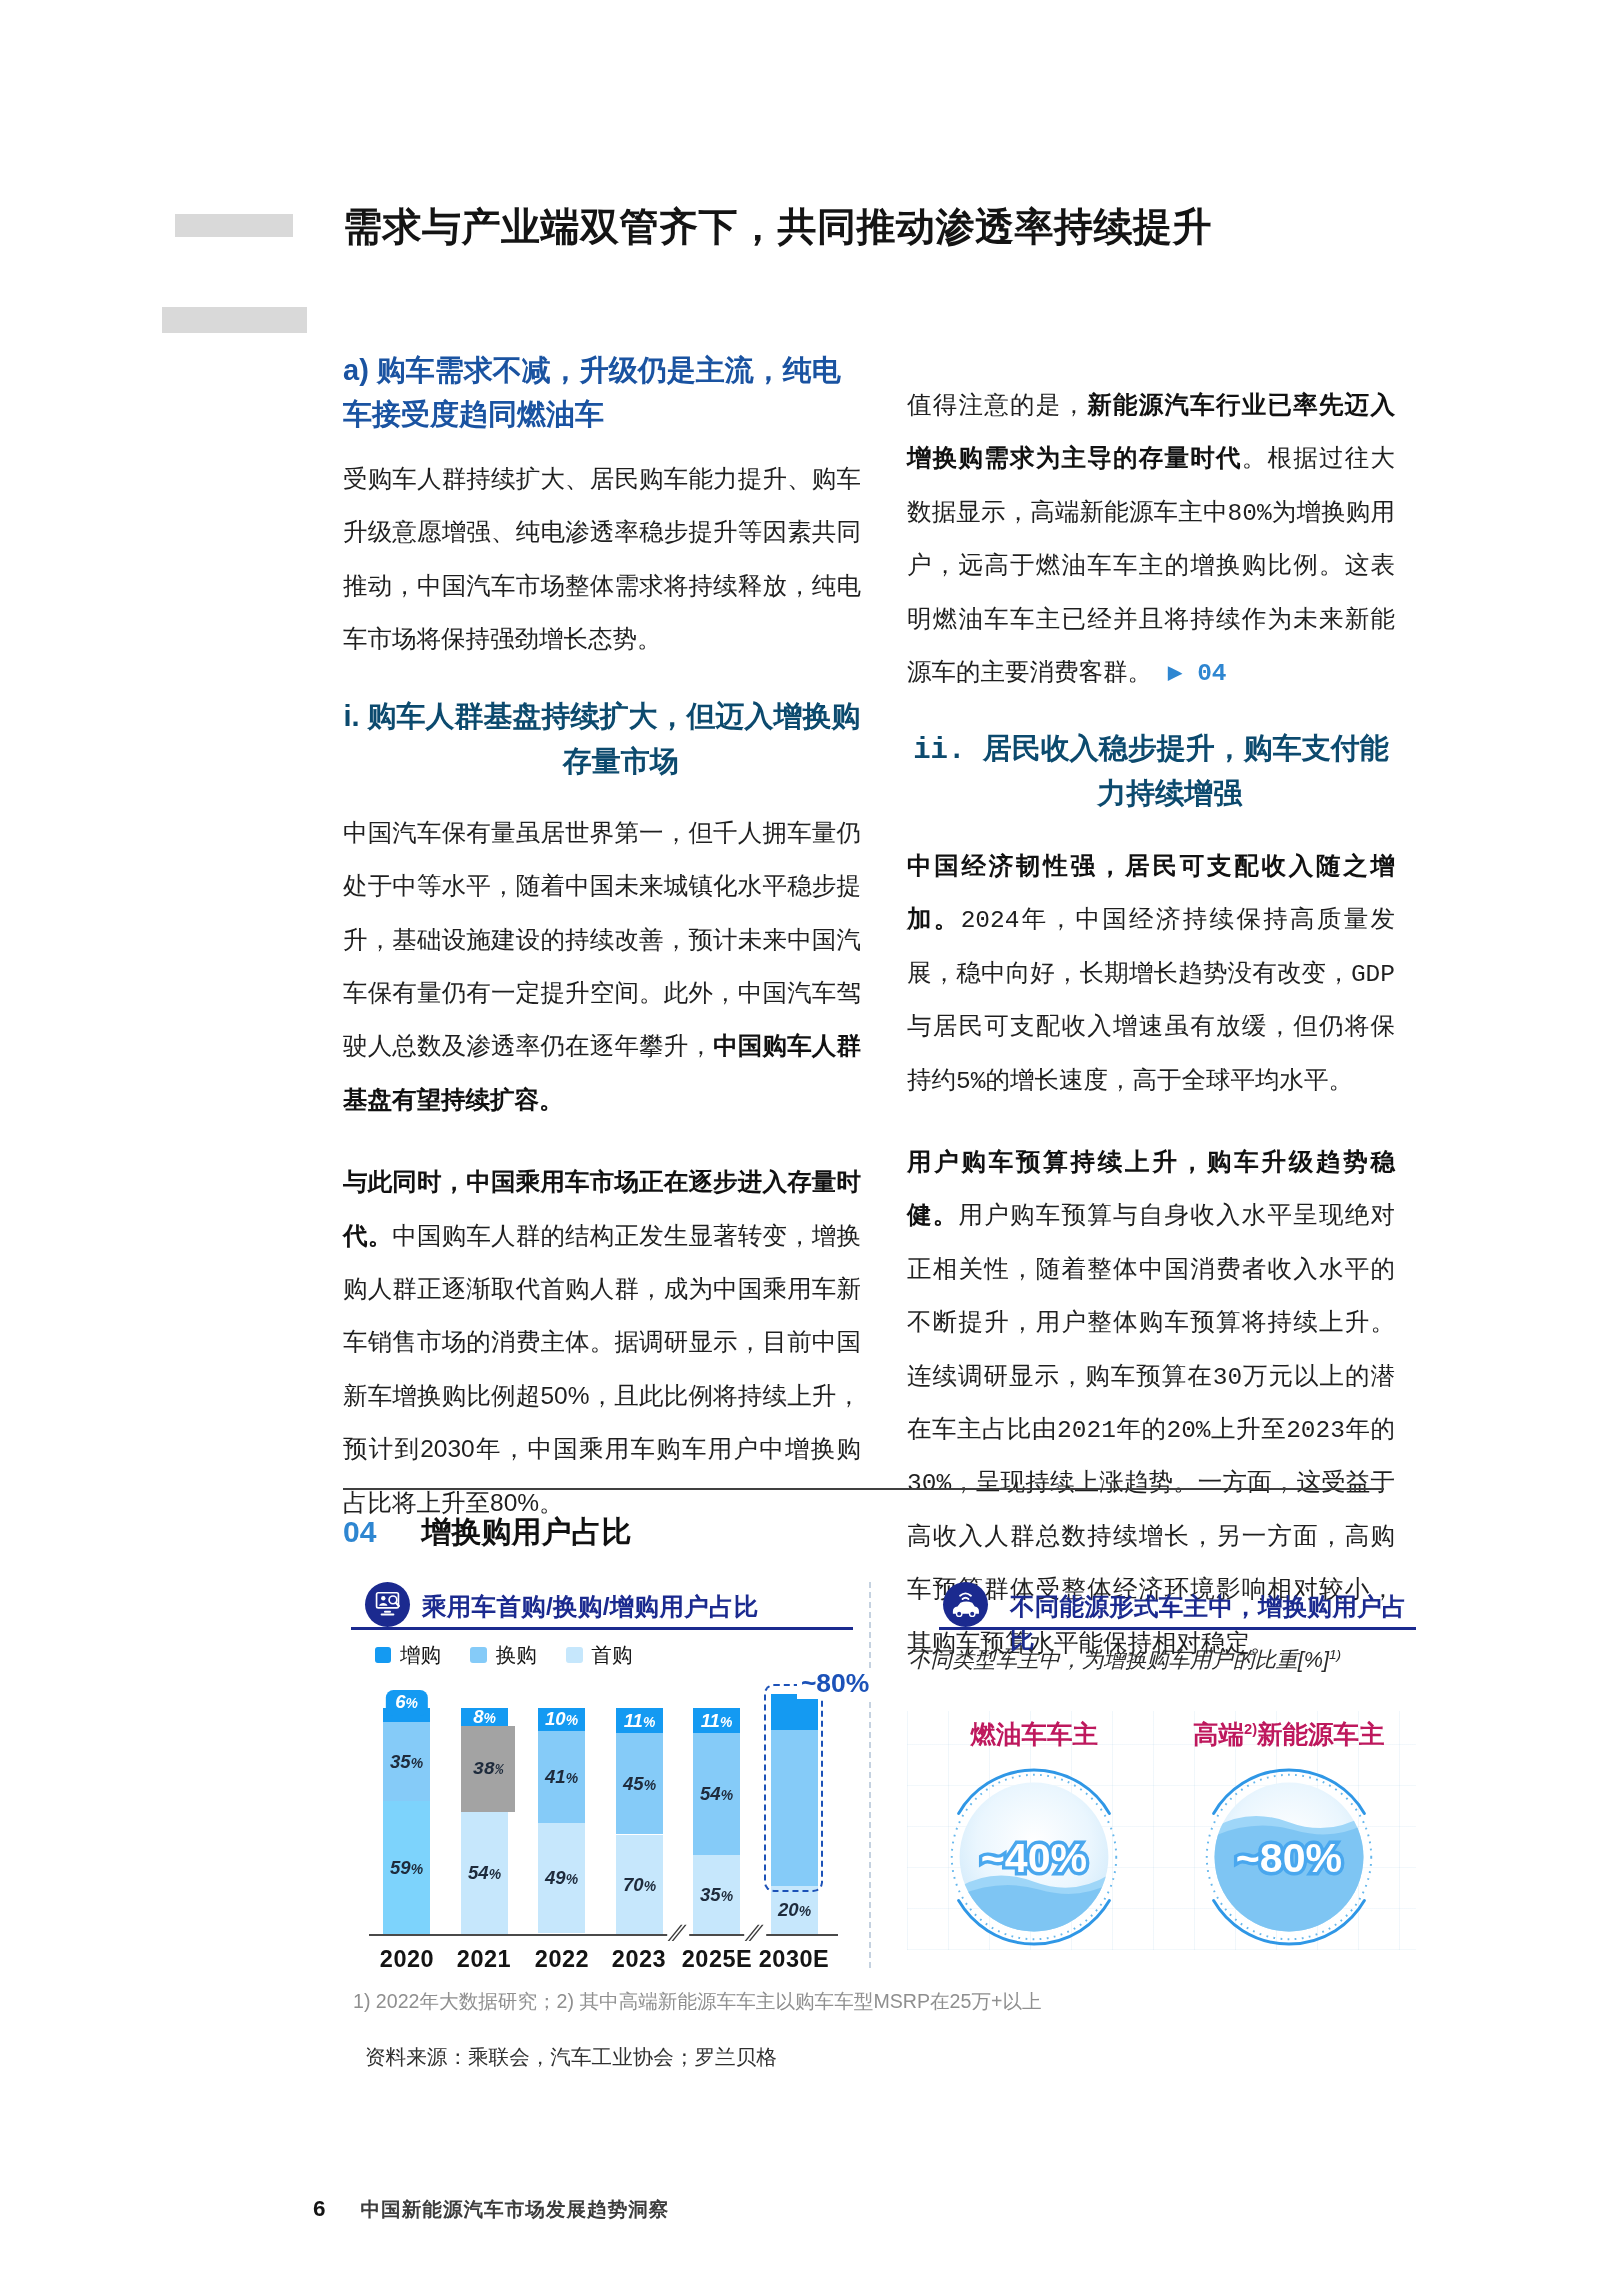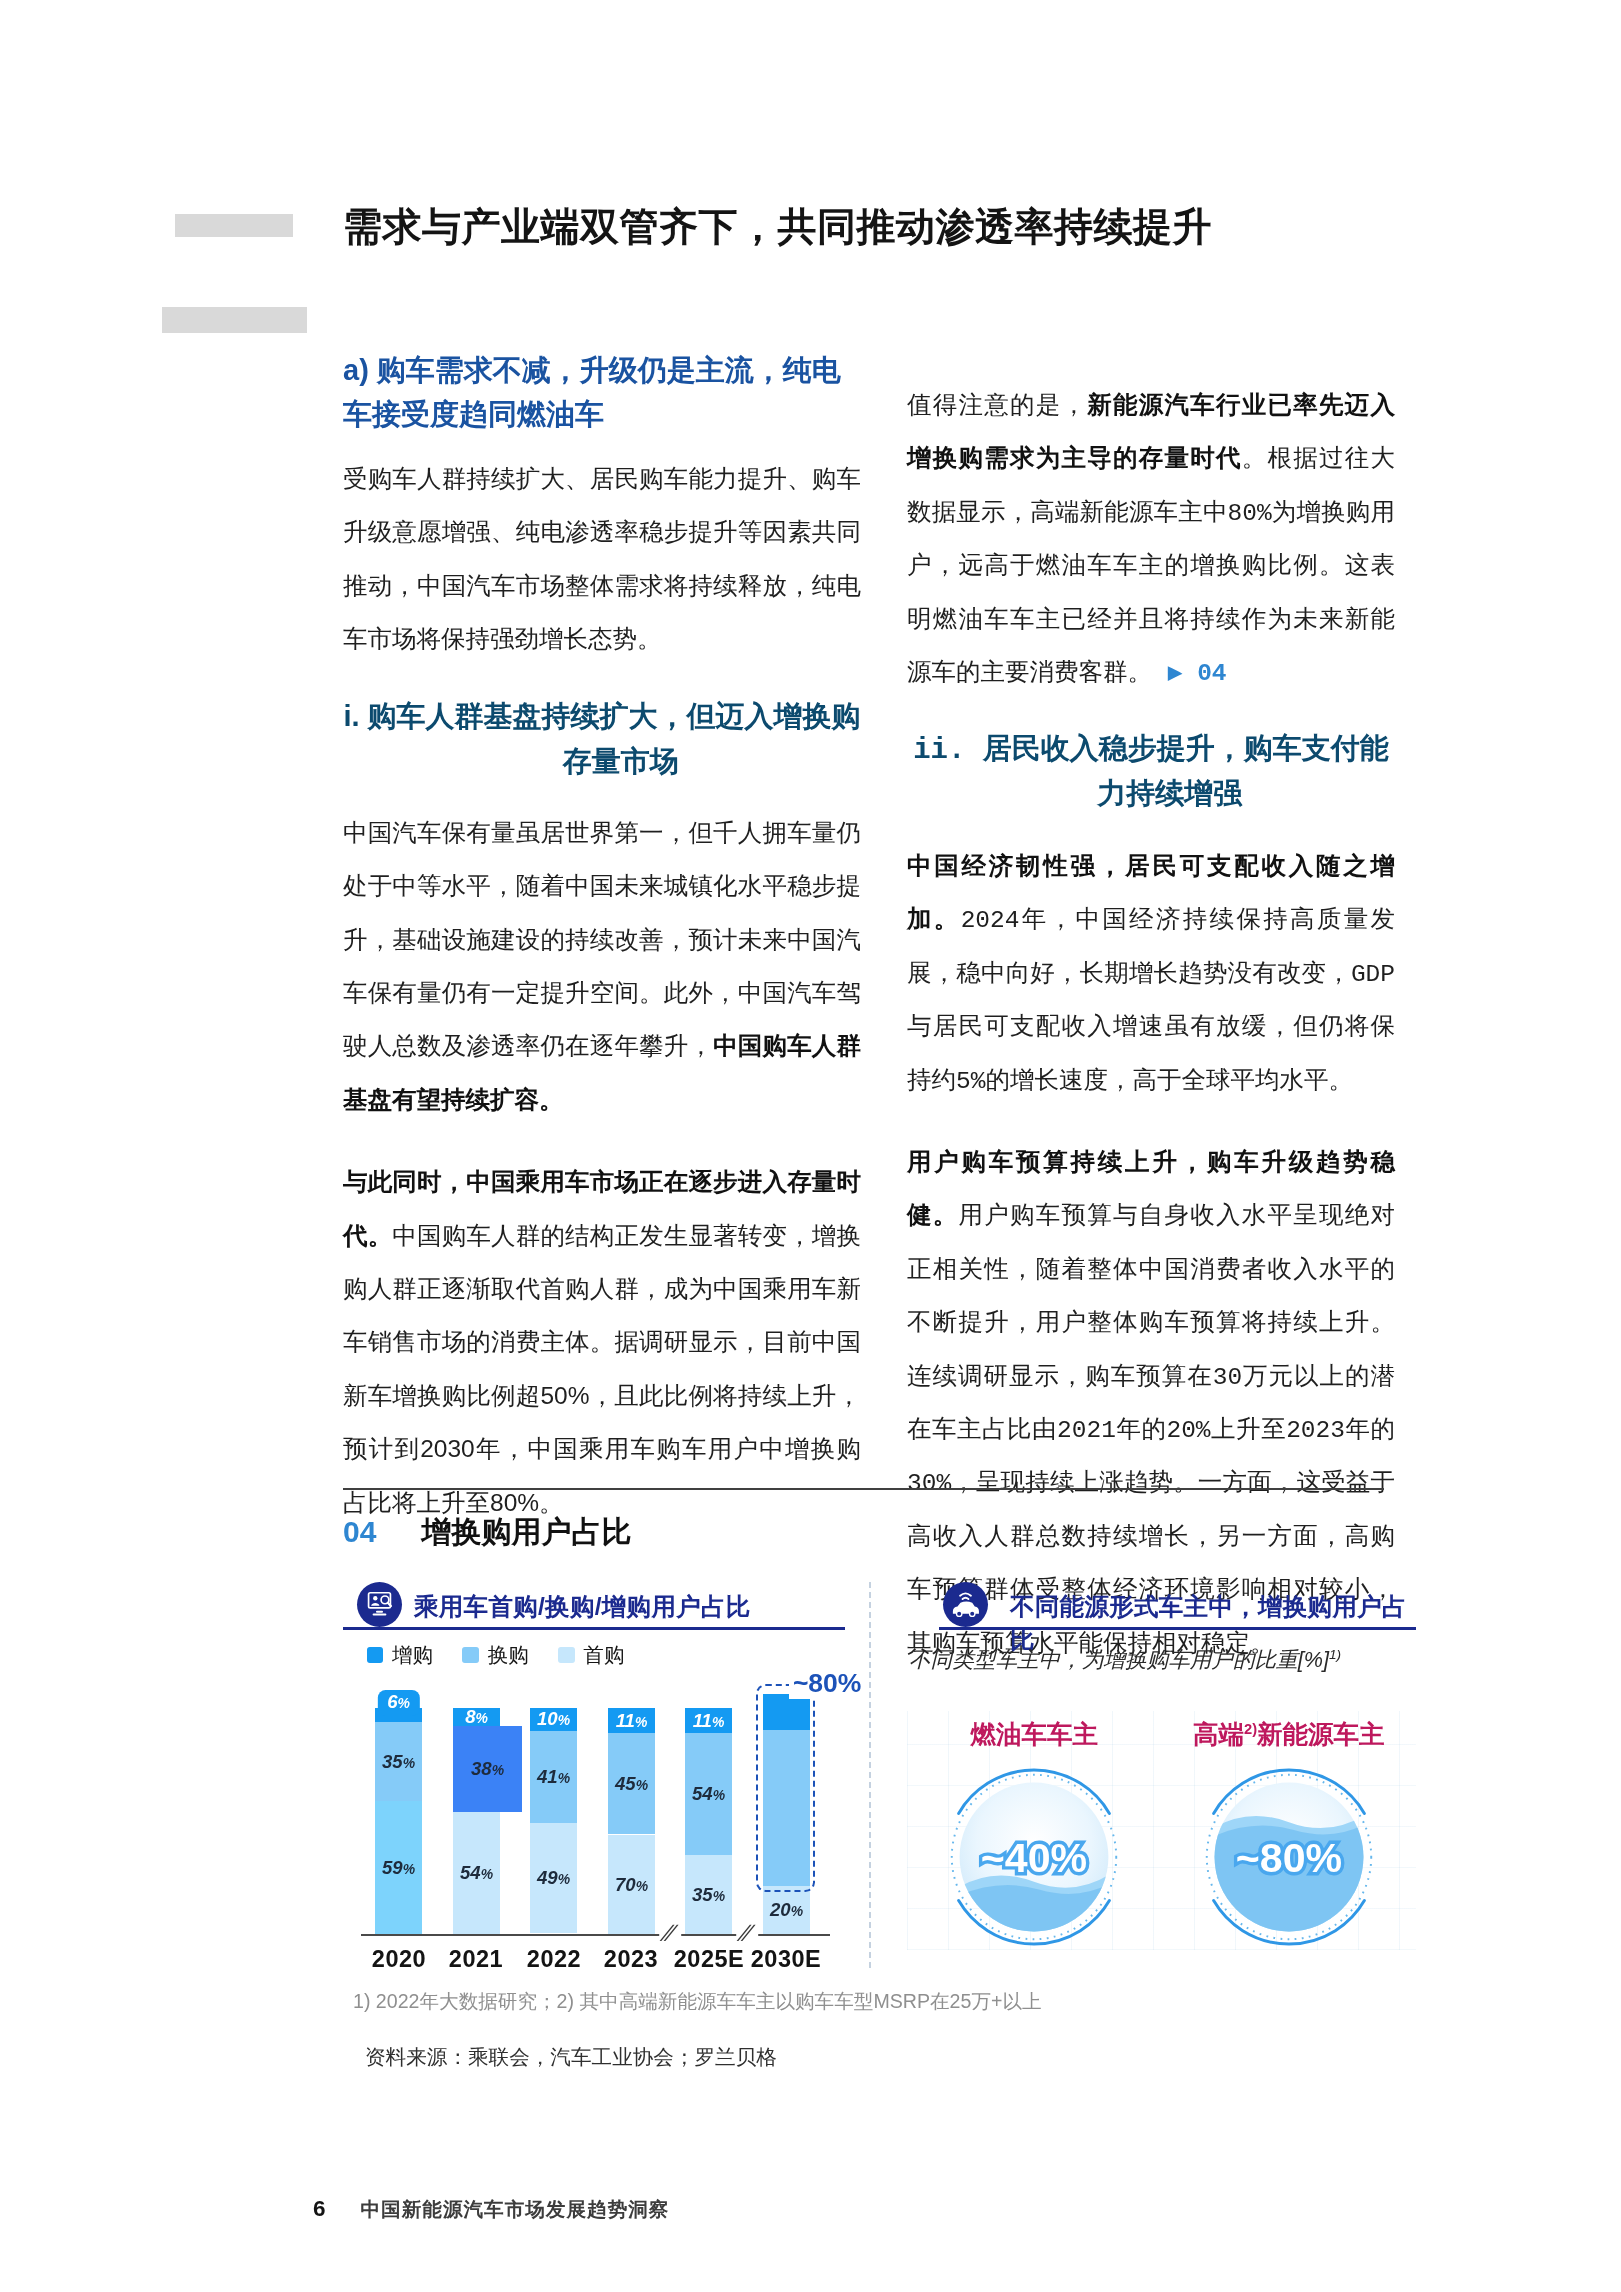--- a/index.html
+++ b/index.html
@@ -29,21 +29,21 @@
   p.body .b{font-weight:800;color:#111;}
   p.body .marker{color:#2e86d1;font-weight:800;margin-left:15.7px;white-space:nowrap;}
 
   
   .ex-rule{position:absolute;left:343px;top:1488px;width:1041px;height:2px;background:#404040;}
   .ex-head{position:absolute;left:343px;top:1512px;display:flex;gap:45px;align-items:baseline;}
   .ex-num{font-size:30px;font-weight:800;color:#2e86d1;}
   .ex-title{font-size:30px;font-weight:800;color:#111;}
 
   .panel{position:absolute;top:1580px;}
-  .panel-left{left:343px;width:502px;height:412px;}
+  .panel-left{left:351px;width:502px;height:412px;}
   .panel-right{left:907px;width:477px;height:392px;padding-left:32px;}
   .panel-head{position:relative;height:47px;}
   .panel-icon{position:absolute;left:13.7px;top:2px;width:45px;height:45px;border-radius:50%;
               background:#1b2a8f;display:flex;align-items:center;justify-content:center;}
   .panel-right .panel-icon{left:3.9px;}
   .panel-icon svg{width:37px;height:37px;}
   .panel-title{position:absolute;left:71px;top:9.8px;font-size:24.5px;font-weight:800;color:#1b2a8f;letter-spacing:0.3px;}
   .panel-underline{position:absolute;left:0;top:47px;width:100%;height:2.9px;background:#1b2a8f;}
 
   
@@ -161,21 +161,21 @@
         <div class="bar-seg" style="left: 32px; top: 142px; width: 47px; height: 79px; background: rgb(133, 203, 248);">
           <span class="seg-label on-light"><span>35</span><span class="pct">%</span></span>
         </div>
         <div class="bar-seg" style="left: 32px; top: 221px; width: 47px; height: 133px; background: #7dd3fc;">
           <span class="seg-label on-light"><span>59</span><span class="pct">%</span></span>
         </div>
         <div class="year-label" style="left: 56px;">2020</div>
         <div class="bar-seg" style="left: 110px; top: 128px; width: 47px; height: 18px; background: rgb(20, 154, 242);">
           <span class="seg-label on-bright"><span>8</span><span class="pct">%</span></span>
         </div>
-        <div class="bar-seg" style="left: 110px; top: 146px; width: 69px; height: 86px; background: #3b82f6;">
+        <div class="bar-seg" style="left: 110px; top: 146px; width: 54px; height: 86px; background: #a3a3a3; font-family: Liberation Mono, monospace;">
           <span class="seg-label on-light"><span>38</span><span class="pct">%</span></span>
         </div>
         <div class="bar-seg" style="left: 110px; top: 232px; width: 47px; height: 122px; background: rgb(198, 231, 252);">
           <span class="seg-label on-light"><span>54</span><span class="pct">%</span></span>
         </div>
         <div class="year-label" style="left: 133px;">2021</div>
         <div class="bar-seg" style="left: 187px; top: 128px; width: 47px; height: 22.5px; background: rgb(20, 154, 242);">
           <span class="seg-label on-bright"><span>10</span><span class="pct">%</span></span>
         </div>
         <div class="bar-seg" style="left: 187px; top: 151px; width: 47px; height: 92px; background: rgb(133, 203, 248);">

